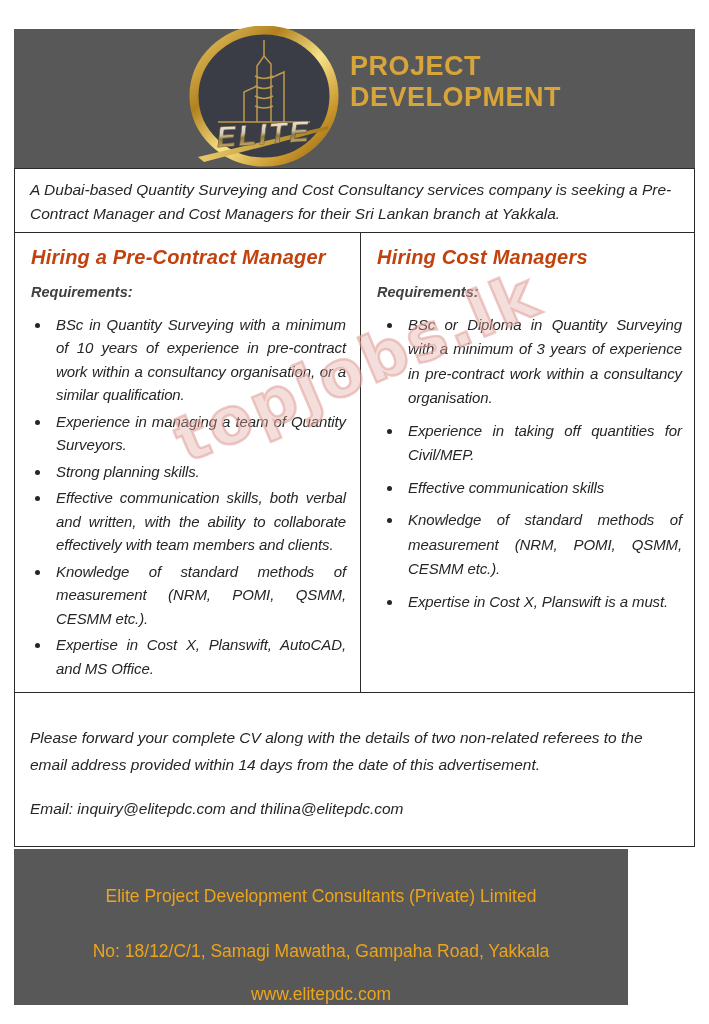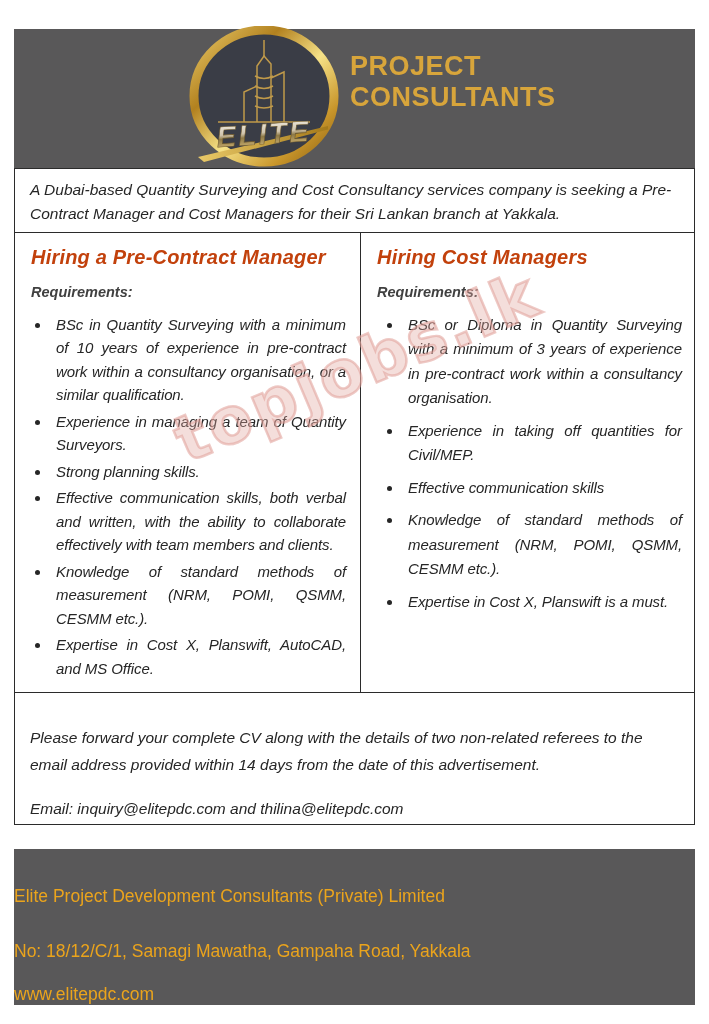--- a/index.html
+++ b/index.html
@@ -33,27 +33,27 @@
   .col-right{flex:1;}
   .job-heading{font-size:20px;font-weight:bold;color:#c2410c;margin:13px 14px 0 16px;letter-spacing:.2px;}
   .req-label{font-size:14.5px;font-weight:bold;color:#404040;margin:15px 0 0 16px;}
   .req-list{margin:13px 14px 0 0;padding-left:36px;list-style:disc outside;}
   .req-list li{
     font-size:15px;line-height:23.5px;text-align:justify;
     padding-left:5px;margin-bottom:3px;letter-spacing:-0.1px;
   }
   .col-right .req-list{padding-left:42px;margin-right:12px;}
   .col-right .req-list li{line-height:24.5px;margin-bottom:8px;}
-  .contact-box{height:133px;margin-top:-1.5px;padding:31px 15px 0 15px;}
+  .contact-box{height:155px;margin-top:-1.5px;padding:31px 15px 0 15px;}
   .contact-box p{font-size:15.5px;line-height:27px;}
   .contact-box .email-line{margin-top:17px;}
   
   .footer{
-    position:absolute;left:14px;top:849px;width:681px;height:156px;
-    background:var(--panel_gray);
+    position:absolute;left:14px;top:849px;width:614px;height:156px;
+    background:var(--panel_gray);text-align:center;
   }
   .footer-line{color:var(--footer_gold);font-size:17.5px;}
   .footer-line.company{margin-top:37px;}
   .footer-line.address{margin-top:34px;}
   .footer-line.website{margin-top:22px;}
   
   .watermark{
     position:absolute;left:110px;top:330px;width:494px;text-align:center;
     transform:rotate(-23deg);pointer-events:none;z-index:5;
     font-family:"DejaVu Sans",sans-serif;font-weight:bold;font-size:64px;
@@ -100,21 +100,21 @@
           <path d="M67 80 Q76 84 85 80"></path>
           <path d="M83 52 L96 46 V96"></path>
           <path d="M56 96 V66 L69 60"></path>
         </g>
         <polygon points="10,131 140,100 140,103.5 16,136" fill="url(#swoosh)"></polygon>
         <text x="76" y="118" text-anchor="middle" font-family="Liberation Sans, sans-serif" font-size="29" font-weight="bold" font-style="italic" letter-spacing="2.5" fill="url(#lett)" stroke="#6f5a2e" stroke-width="0.6" transform="rotate(-4 76 112)">ELITE</text>
       </svg>
     </div>
     <div class="title-block">
       <div class="title-line">PROJECT</div>
-      <div class="title-line">CONSULTANTS</div>
+      <div class="title-line">DEVELOPMENT</div>
     </div>
   </header>
 
   <div class="content">
 
     <section class="box intro-box">
       <p>A Dubai-based Quantity Surveying and Cost Consultancy services company is seeking a Pre-Contract Manager and Cost Managers for their Sri Lankan branch at Yakkala.</p>
     </section>
 
     <section class="box columns">

